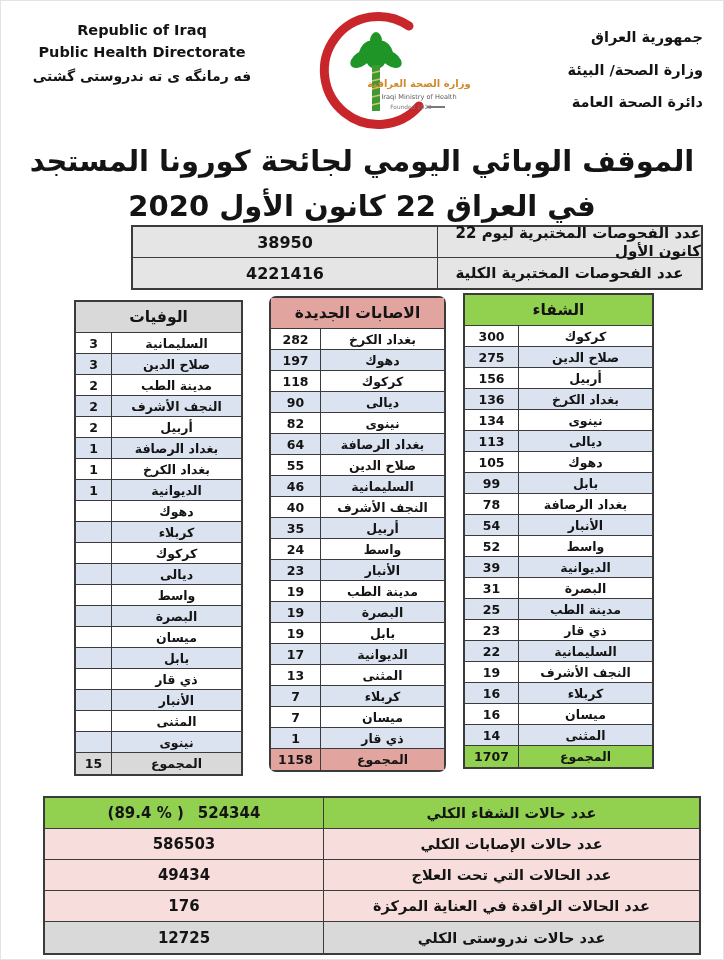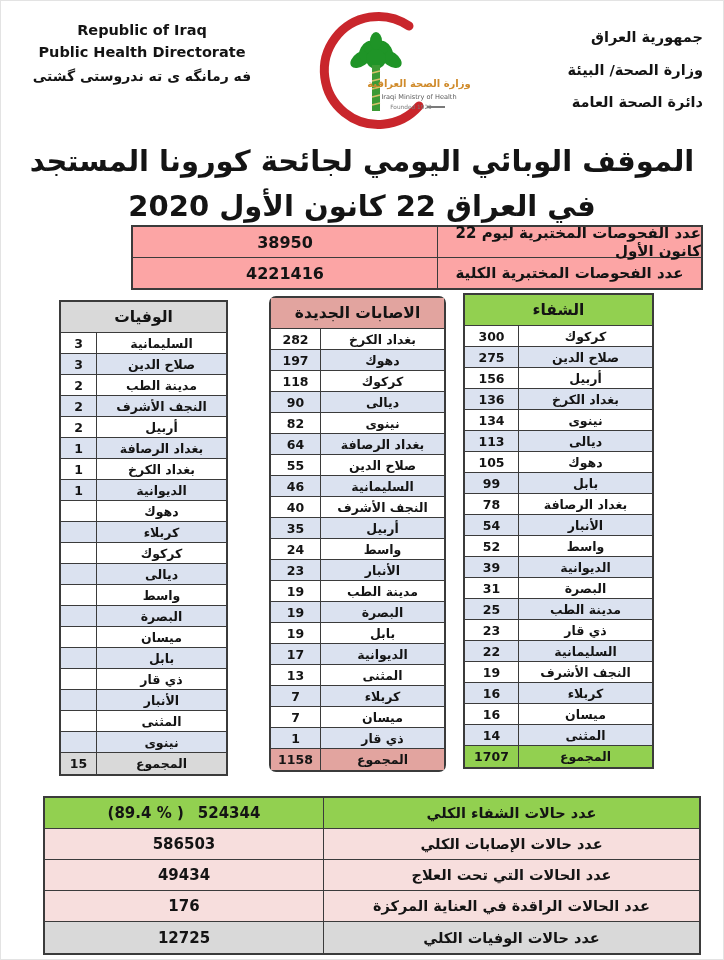--- a/index.html
+++ b/index.html
@@ -27,21 +27,21 @@
   .logo-wrap{position:absolute;left:292px;top:6px;width:180px;height:132px;}
   
   .main-title{
     position:absolute;top:138px;left:0;width:100%;
     text-align:center;font-weight:bold;font-size:29px;line-height:1.55;
     direction:rtl;
   }
   
   .tests-table{
     position:absolute;left:130px;top:224px;width:572px;
-    border:2px solid #3b3b3b;background:#fca5a5;box-sizing:border-box;
+    border:2px solid #3b3b3b;background:#e5e5e5;box-sizing:border-box;
   }
   .tests-row{display:flex;height:30px;border-bottom:1px solid #3b3b3b;}
   .tests-row:last-child{border-bottom:none;}
   .tests-value{
     width:304px;border-right:1px solid #3b3b3b;
     display:flex;align-items:center;justify-content:center;
     font-weight:bold;font-size:16px;
   }
   .tests-label{
     flex:1;display:flex;align-items:center;justify-content:center;
@@ -60,21 +60,21 @@
   .trow.alt{background:#dbe2f0;}
   .vcell{
     width:var(--vw,50px);border-right:1px solid #3b3b3b;
     display:flex;align-items:center;justify-content:center;
     font-weight:bold;font-size:12.5px;box-sizing:border-box;
   }
   .ncell{
     flex:1;display:flex;align-items:center;justify-content:center;
     direction:rtl;font-weight:bold;font-size:12.5px;
   }
-  #table-deaths{left:58px;top:299px;width:169px;text-align:center;--vw:36px;}
+  #table-deaths{left:73px;top:299px;width:169px;text-align:center;--vw:36px;}
   #table-infections{left:268px;top:295px;width:177px;border-radius:7px;--vw:50px;}
   #table-recovery{left:462px;top:292px;width:191px;--vw:54px;}
   
   .summary-table{
     position:absolute;left:42px;top:795px;width:658px;
     border:2px solid #3b3b3b;background:#fff;box-sizing:border-box;
   }
   .srow{display:flex;height:31px;border-bottom:1px solid #3b3b3b;box-sizing:border-box;}
   .srow:last-child{border-bottom:none;}
   .svalue{
@@ -436,17 +436,17 @@
       <div class="srow" style="background: rgb(247, 222, 221);">
         <div class="svalue">
           <span>176</span>
         </div>
         <div class="slabel">عدد الحالات الراقدة في العناية المركزة</div>
       </div>
       <div class="srow" style="background: rgb(217, 217, 217);">
         <div class="svalue">
           <span>12725</span>
         </div>
-        <div class="slabel">عدد حالات الوفيات الكلي</div>
+        <div class="slabel">عدد حالات ندروستی الكلي</div>
       </div>
     </div>
 
 </div>
 
 </body></html>

